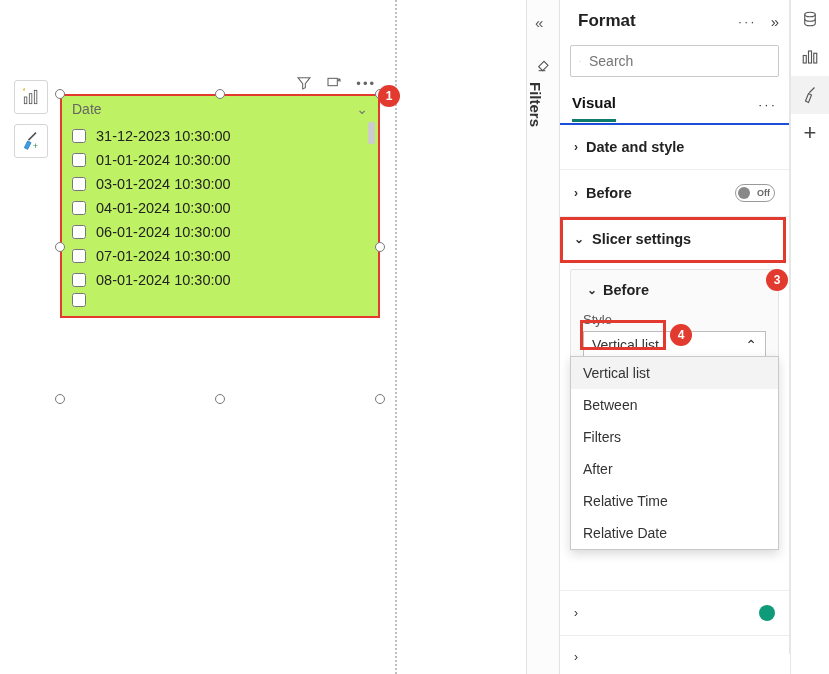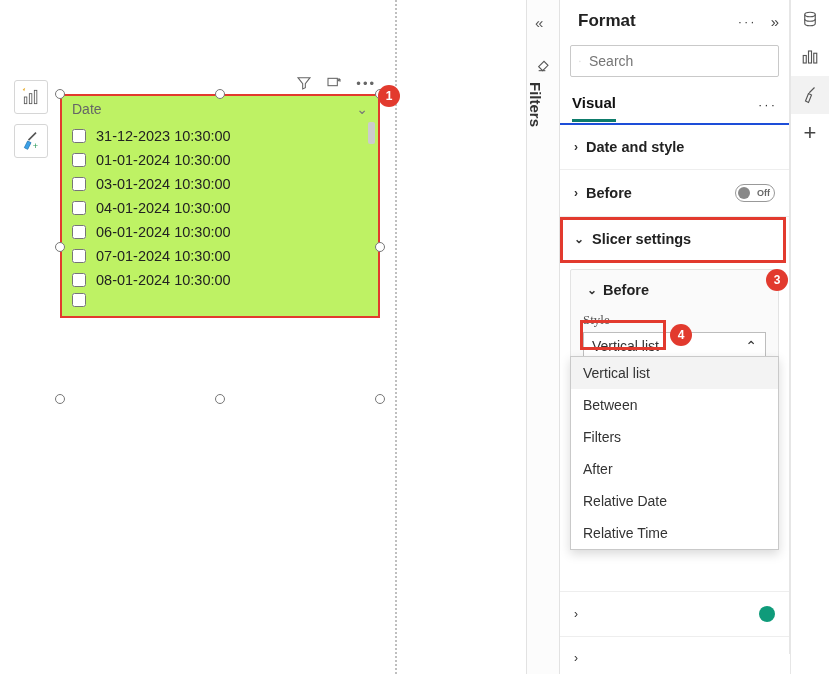--- a/index.html
+++ b/index.html
@@ -220,21 +220,21 @@
     border-radius: 2px;
     padding: 10px 12px 0;
     position: relative;
   }
   .options-title {
     font-size: 14.5px; font-weight: 600; color: #222;
     display: inline-flex; align-items: center; gap: 6px;
     padding: 2px 4px;
   }
   .style-label {
-    margin-top: 12px; font-size: 13px; color: #555; font-family: Liberation Serif, serif;
+    margin-top: 12px; font-size: 13px; color: #555;
   }
   .style-select {
     margin-top: 4px;
     border: 1px solid #bdbdbd;
     background: #fff;
     height: 28px;
     display: flex; align-items: center; justify-content: space-between;
     padding: 0 8px;
     font-size: 14px; color: #333;
     cursor: pointer;
@@ -439,22 +439,22 @@
       <div class="style-select">
         <span>Vertical list</span>
         <span>⌃</span>
       </div>
 
       <div class="style-dropdown">
         <div class="style-opt current">Vertical list</div>
         <div class="style-opt">Between</div>
         <div class="style-opt">Filters</div>
         <div class="style-opt">After</div>
+        <div class="style-opt">Relative Time</div>
         <div class="style-opt">Relative Date</div>
-        <div class="style-opt">Relative Time</div>
       </div>
     </div>
 
     <div class="collapsed-stub" style="margin-top:230px">
       <span class="chev">›</span>
       <span class="green-dot"></span>
     </div>
     <div class="collapsed-stub">
       <span class="chev">›</span>
     </div>

